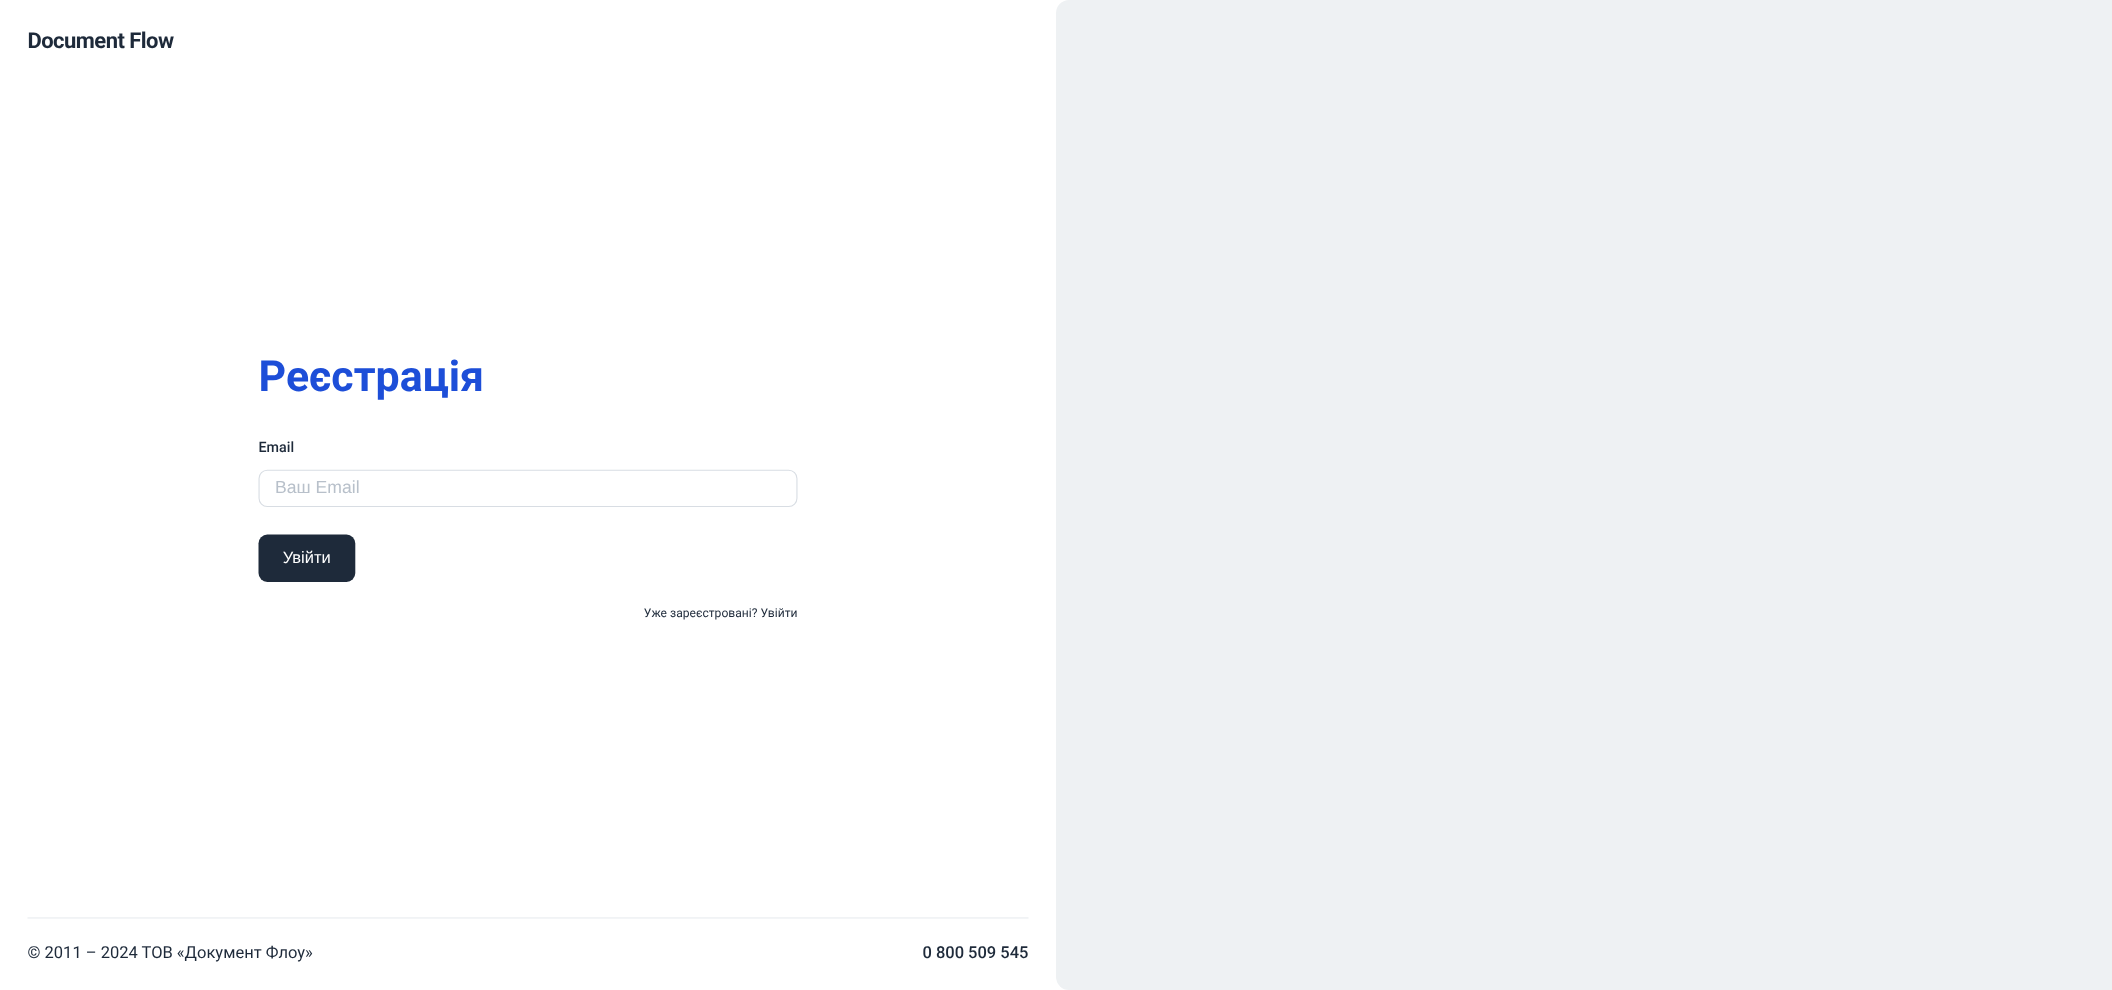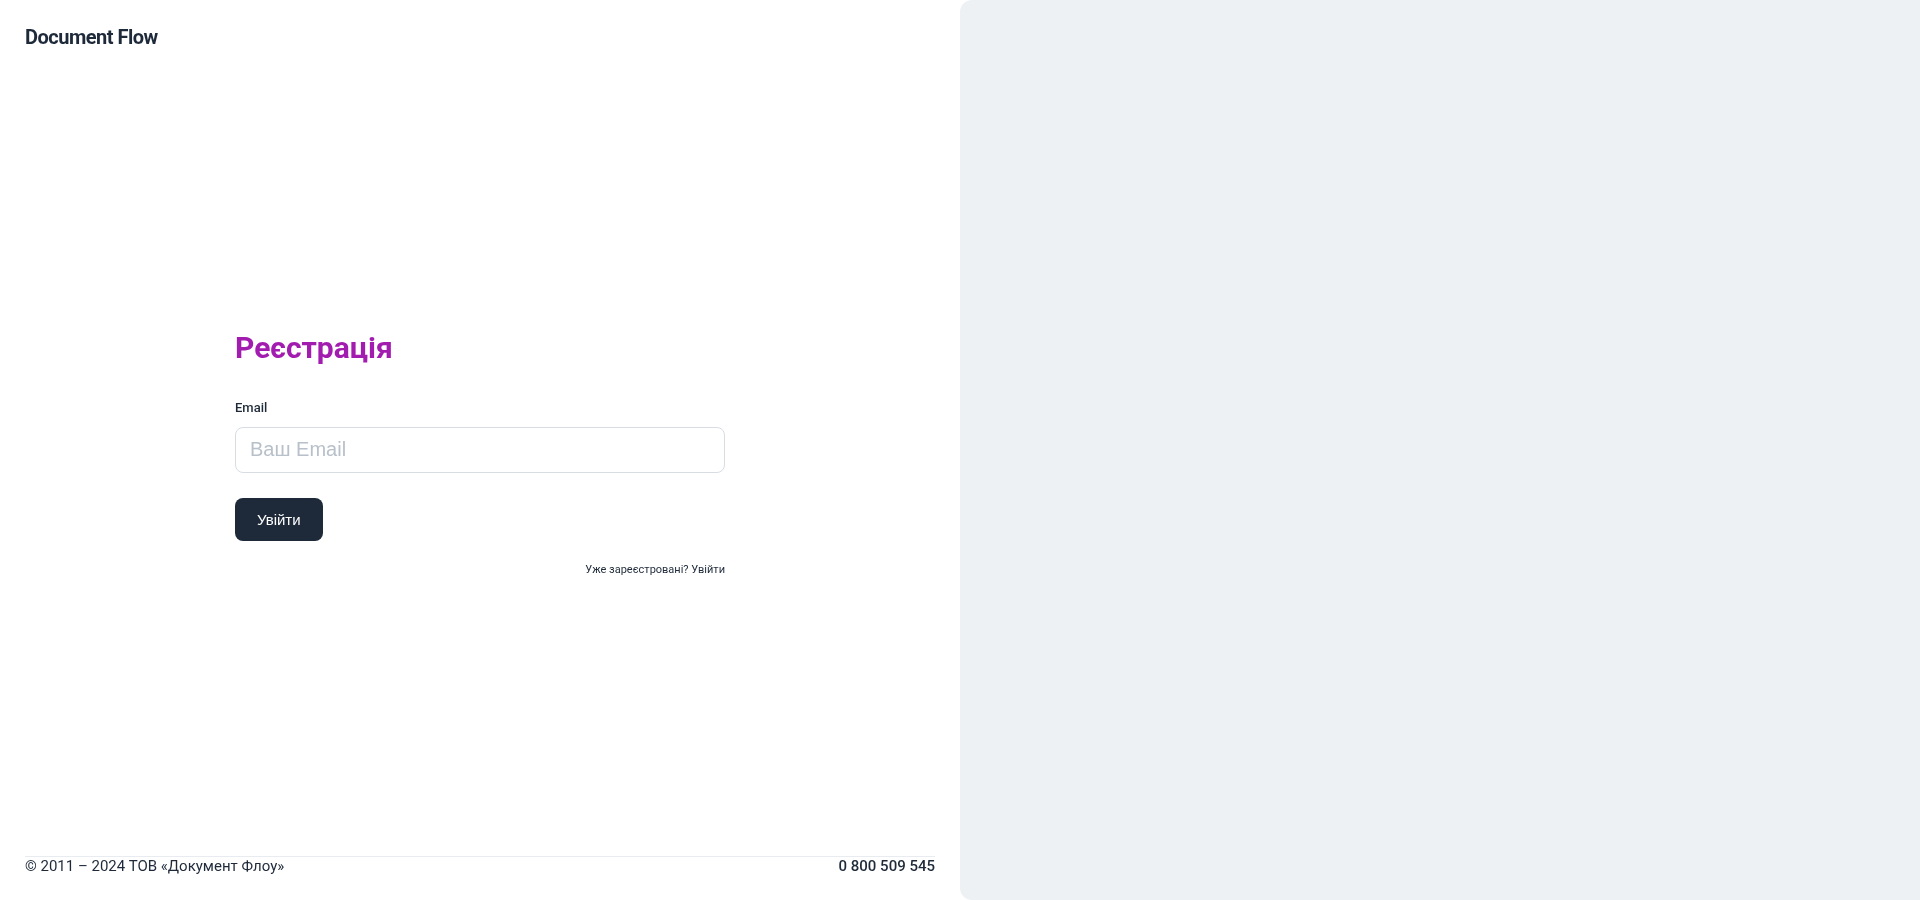--- a/index.html
+++ b/index.html
@@ -45,45 +45,45 @@
       flex-direction: column;
       justify-content: center;
       align-items: center;
     }
     
     .form-inner {
       width: 490px;
     }
     
     .form-title {
-      font-size: 30px;
+      font-size: 39px;
       font-weight: 700;
-      color: #a21caf;
+      color: #1d4ed8;
       margin-bottom: 35px;
     }
     
     .form-group {
       margin-bottom: 25px;
     }
     
     .form-label {
       display: block;
       font-size: 13px;
       color: #1e2a3a;
       margin-bottom: 12px;
       font-weight: 500;
     }
     
     .form-input {
       width: 100%;
-      height: 46px;
+      height: 34px;
       padding: 10px 14px;
       border: 1px solid #d8dde3;
       border-radius: 8px;
-      font-size: 20px;
+      font-size: 16px;
       color: #1e2a3a;
       outline: none;
     }
     
     .form-input::placeholder {
       color: #b8c0ca;
     }
     
     .password-wrapper {
       position: relative;
@@ -123,20 +123,21 @@
     }
     
     .login-link {
       color: #1e2a3a;
       text-decoration: none;
       cursor: pointer;
     }
     
     .footer {
       border-top: 1px solid #e8ebef;
+      padding-top: 22px;
       display: flex;
       justify-content: space-between;
       align-items: center;
     }
     
     .copyright {
       font-size: 15px;
       color: #1e2a3a;
     }
     

